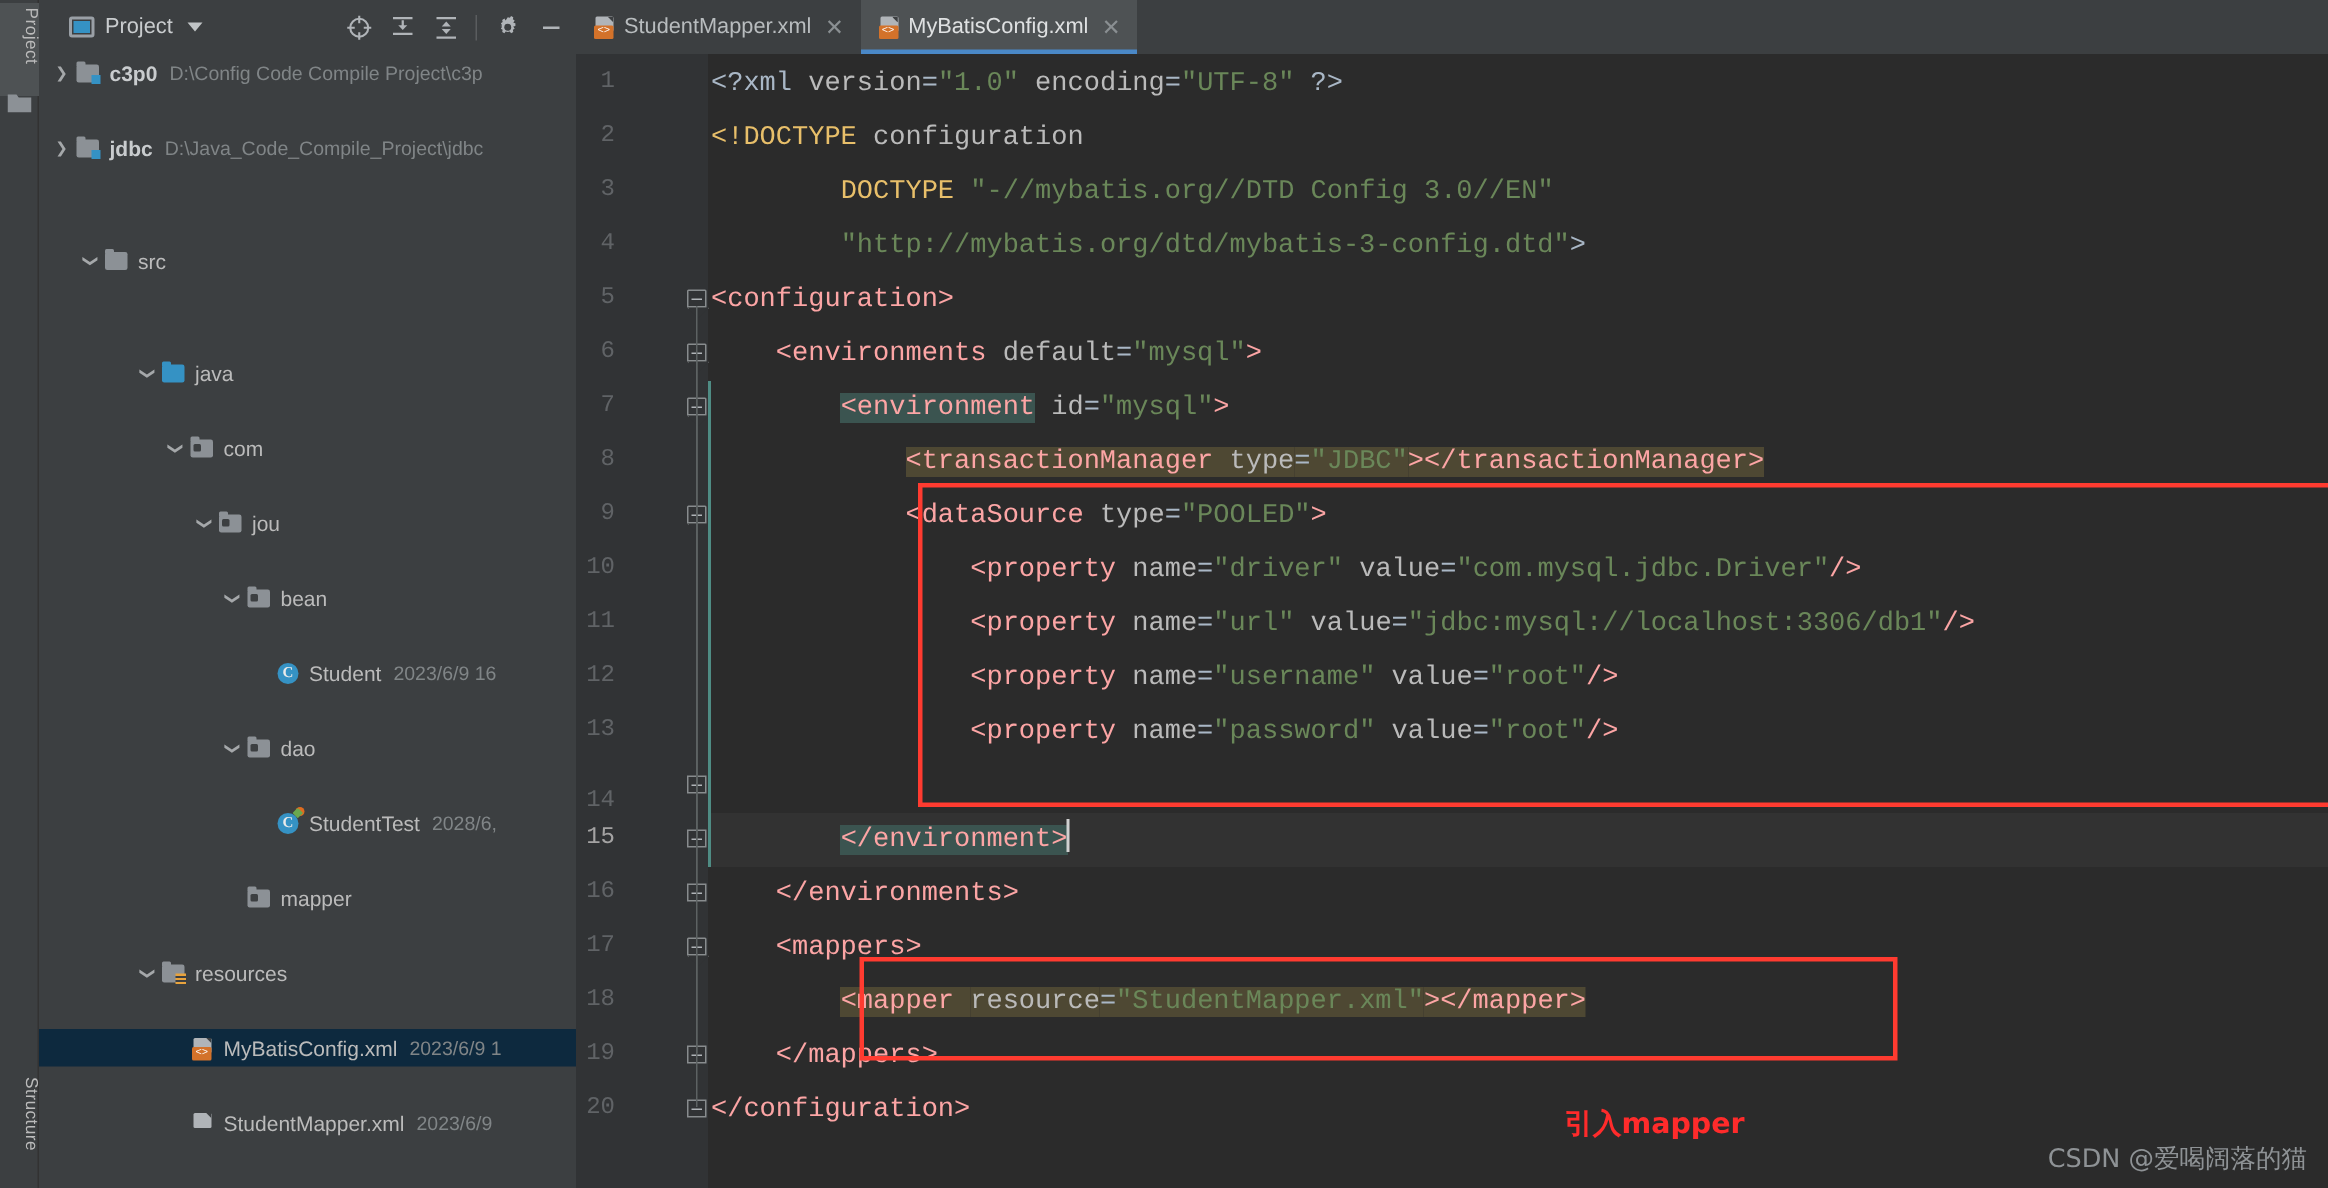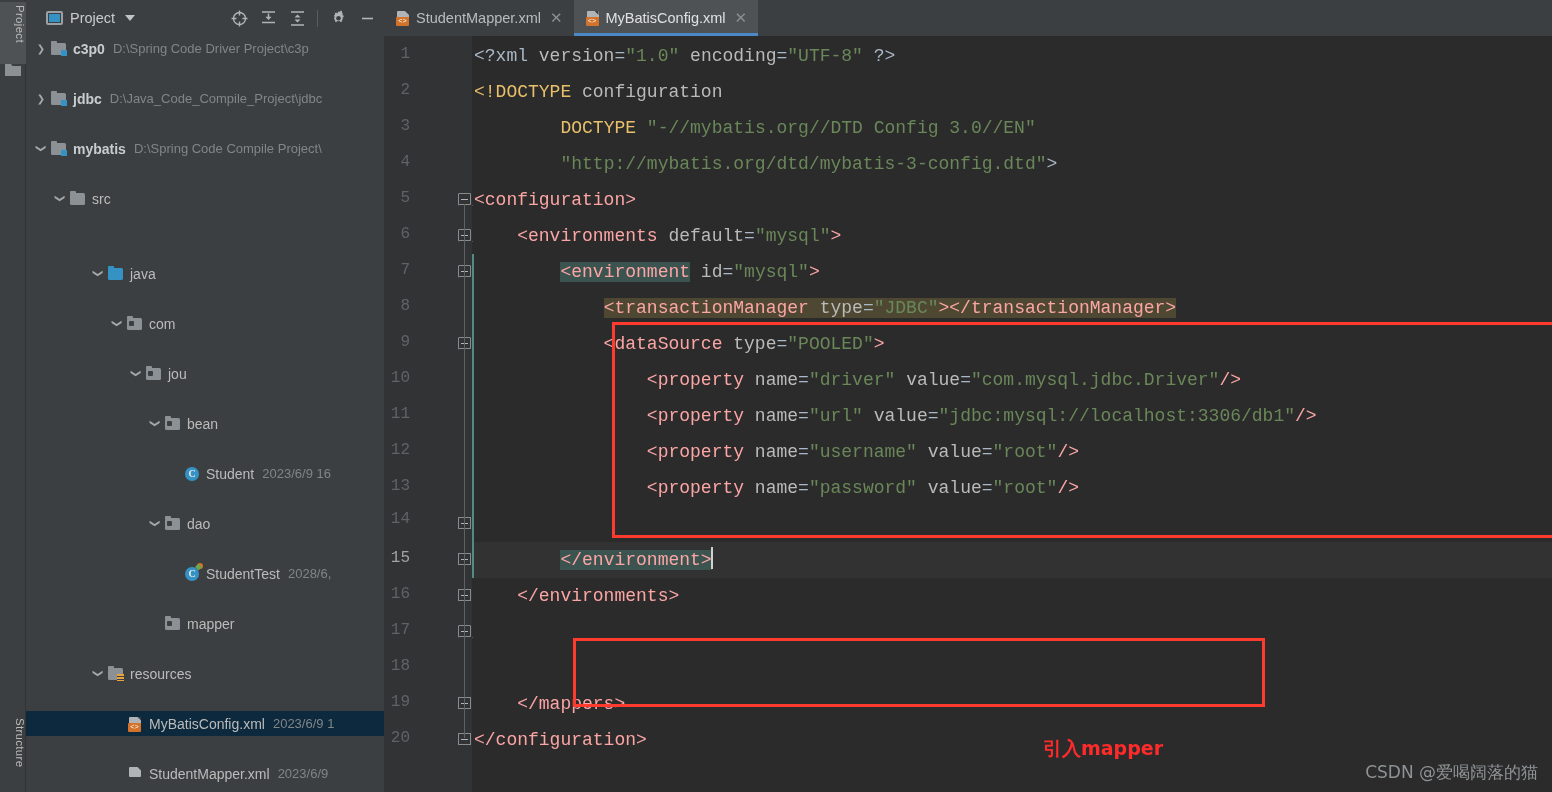--- a/index.html
+++ b/index.html
@@ -241,39 +241,30 @@
       </div>
     </div>
     <div class="tree" id="tree">
         <div class="node" style="top: 0px; position: relative;">
           <span style="display:inline-block;width:6px"></span>
           <span class="twisty tw-r"></span>
           <span class="ico">
             <span class="f-mod"></span>
           </span>
           <span class="nm b">c3p0</span>
-          <span class="meta">D:\Spring Code Driver Project\c3p</span>
+          <span class="meta">D:\Config Code Compile Project\c3p</span>
         </div>
         <div class="node" style="top: 25px; position: relative;">
           <span style="display:inline-block;width:6px"></span>
           <span class="twisty tw-r"></span>
           <span class="ico">
             <span class="f-mod"></span>
           </span>
           <span class="nm b">jdbc</span>
           <span class="meta">D:\Java_Code_Compile_Project\jdbc</span>
-        </div>
-        <div class="node" style="top: 50px; position: relative;">
-          <span style="display:inline-block;width:6px"></span>
-          <span class="twisty tw-d"></span>
-          <span class="ico">
-            <span class="f-mod"></span>
-          </span>
-          <span class="nm b">mybatis</span>
-          <span class="meta">D:\Spring Code Compile Project\</span>
         </div>
         <div class="node" style="top: 75px; position: relative;">
           <span style="display:inline-block;width:25px"></span>
           <span class="twisty tw-d"></span>
           <span class="ico">
             <span class="f-plain"></span>
           </span>
           <span class="nm">src</span>
         </div>
         <div class="node" style="top: 125px; position: relative;">
@@ -408,21 +399,21 @@
           <div class="lnum" style="top: 117px;">4</div>
           <div class="lnum" style="top: 153px;">5</div>
           <div class="lnum" style="top: 189px;">6</div>
           <div class="lnum" style="top: 225px;">7</div>
           <div class="lnum" style="top: 261px;">8</div>
           <div class="lnum" style="top: 297px;">9</div>
           <div class="lnum" style="top: 333px;">10</div>
           <div class="lnum" style="top: 369px;">11</div>
           <div class="lnum" style="top: 405px;">12</div>
           <div class="lnum" style="top: 441px;">13</div>
-          <div class="lnum" style="top: 474px;">14</div>
+          <div class="lnum" style="top: 488px;">14</div>
           <div class="lnum cur" style="top: 513px;">15</div>
           <div class="lnum" style="top: 549px;">16</div>
           <div class="lnum" style="top: 585px;">17</div>
           <div class="lnum" style="top: 621px;">18</div>
           <div class="lnum" style="top: 657px;">19</div>
           <div class="lnum" style="top: 693px;">20</div>
           <div class="foldmark open" style="top: 157px;"></div>
           <div class="foldmark open" style="top: 193px;"></div>
           <div class="foldmark open" style="top: 229px;"></div>
           <div class="foldmark open" style="top: 301px;"></div>
@@ -448,20 +439,22 @@
           <div class="ln" style="top: 182px;"><span class="t-tag">    &lt;environments </span><span class="t-attr">default</span><span class="t-punct">=</span><span class="t-val">"mysql"</span><span class="t-tag">&gt;</span></div>
           <div class="ln" style="top: 218px;"><span class="t-punct">        </span><span class="t-tag sel-tag">&lt;environment</span><span class="t-punct"> </span><span class="t-attr">id</span><span class="t-punct">=</span><span class="t-val">"mysql"</span><span class="t-tag">&gt;</span></div>
           <div class="ln" style="top: 254px;"><span class="t-punct">            </span><span class="t-tag hl-band">&lt;transactionManager </span><span class="t-attr hl-band">type</span><span class="t-punct hl-band">=</span><span class="t-val hl-band">"JDBC"</span><span class="t-tag hl-band">&gt;&lt;/transactionManager&gt;</span></div>
           <div class="ln" style="top: 290px;"><span class="t-tag">            &lt;dataSource </span><span class="t-attr">type</span><span class="t-punct">=</span><span class="t-val">"POOLED"</span><span class="t-tag">&gt;</span></div>
           <div class="ln" style="top: 326px;"><span class="t-tag">                &lt;property </span><span class="t-attr">name</span><span class="t-punct">=</span><span class="t-val">"driver"</span><span class="t-punct"> </span><span class="t-attr">value</span><span class="t-punct">=</span><span class="t-val">"com.mysql.jdbc.Driver"</span><span class="t-tag">/&gt;</span></div>
           <div class="ln" style="top: 362px;"><span class="t-tag">                &lt;property </span><span class="t-attr">name</span><span class="t-punct">=</span><span class="t-val">"url"</span><span class="t-punct"> </span><span class="t-attr">value</span><span class="t-punct">=</span><span class="t-val">"jdbc:mysql://localhost:3306/db1"</span><span class="t-tag">/&gt;</span></div>
           <div class="ln" style="top: 398px;"><span class="t-tag">                &lt;property </span><span class="t-attr">name</span><span class="t-punct">=</span><span class="t-val">"username"</span><span class="t-punct"> </span><span class="t-attr">value</span><span class="t-punct">=</span><span class="t-val">"root"</span><span class="t-tag">/&gt;</span></div>
           <div class="ln" style="top: 434px;"><span class="t-tag">                &lt;property </span><span class="t-attr">name</span><span class="t-punct">=</span><span class="t-val">"password"</span><span class="t-punct"> </span><span class="t-attr">value</span><span class="t-punct">=</span><span class="t-val">"root"</span><span class="t-tag">/&gt;</span></div>
           <div class="ln" style="top: 506px;"><span class="t-punct">        </span><span class="t-tag sel-tag">&lt;/environment&gt;</span><span class="caret"></span></div>
           <div class="ln" style="top: 542px;"><span class="t-tag">    &lt;/environments&gt;</span></div>
+          <div class="ln" style="top: 578px;"><span class="t-tag">    &lt;mappers&gt;</span></div>
+          <div class="ln" style="top: 614px;"><span class="t-punct">        </span><span class="t-tag hl-band">&lt;mapper </span><span class="t-attr hl-band">resource</span><span class="t-punct hl-band">=</span><span class="t-val hl-band">"StudentMapper.xml"</span><span class="t-tag hl-band">&gt;&lt;/mapper&gt;</span></div>
           <div class="ln" style="top: 650px;"><span class="t-tag">    &lt;/mappers&gt;</span></div>
           <div class="ln" style="top: 686px;"><span class="t-tag">&lt;/configuration&gt;</span></div>
         </div>
     <div class="blockbar" style="top: 218px; height: 324px;"></div>
       </div>
   </div>
 
   <div id="annotations">
       <div class="redbox" style="left: 612px; top: 322px; width: 943px; height: 216px;"></div>
       <div class="redbox" style="left: 573px; top: 638px; width: 692px; height: 69px;"></div>

